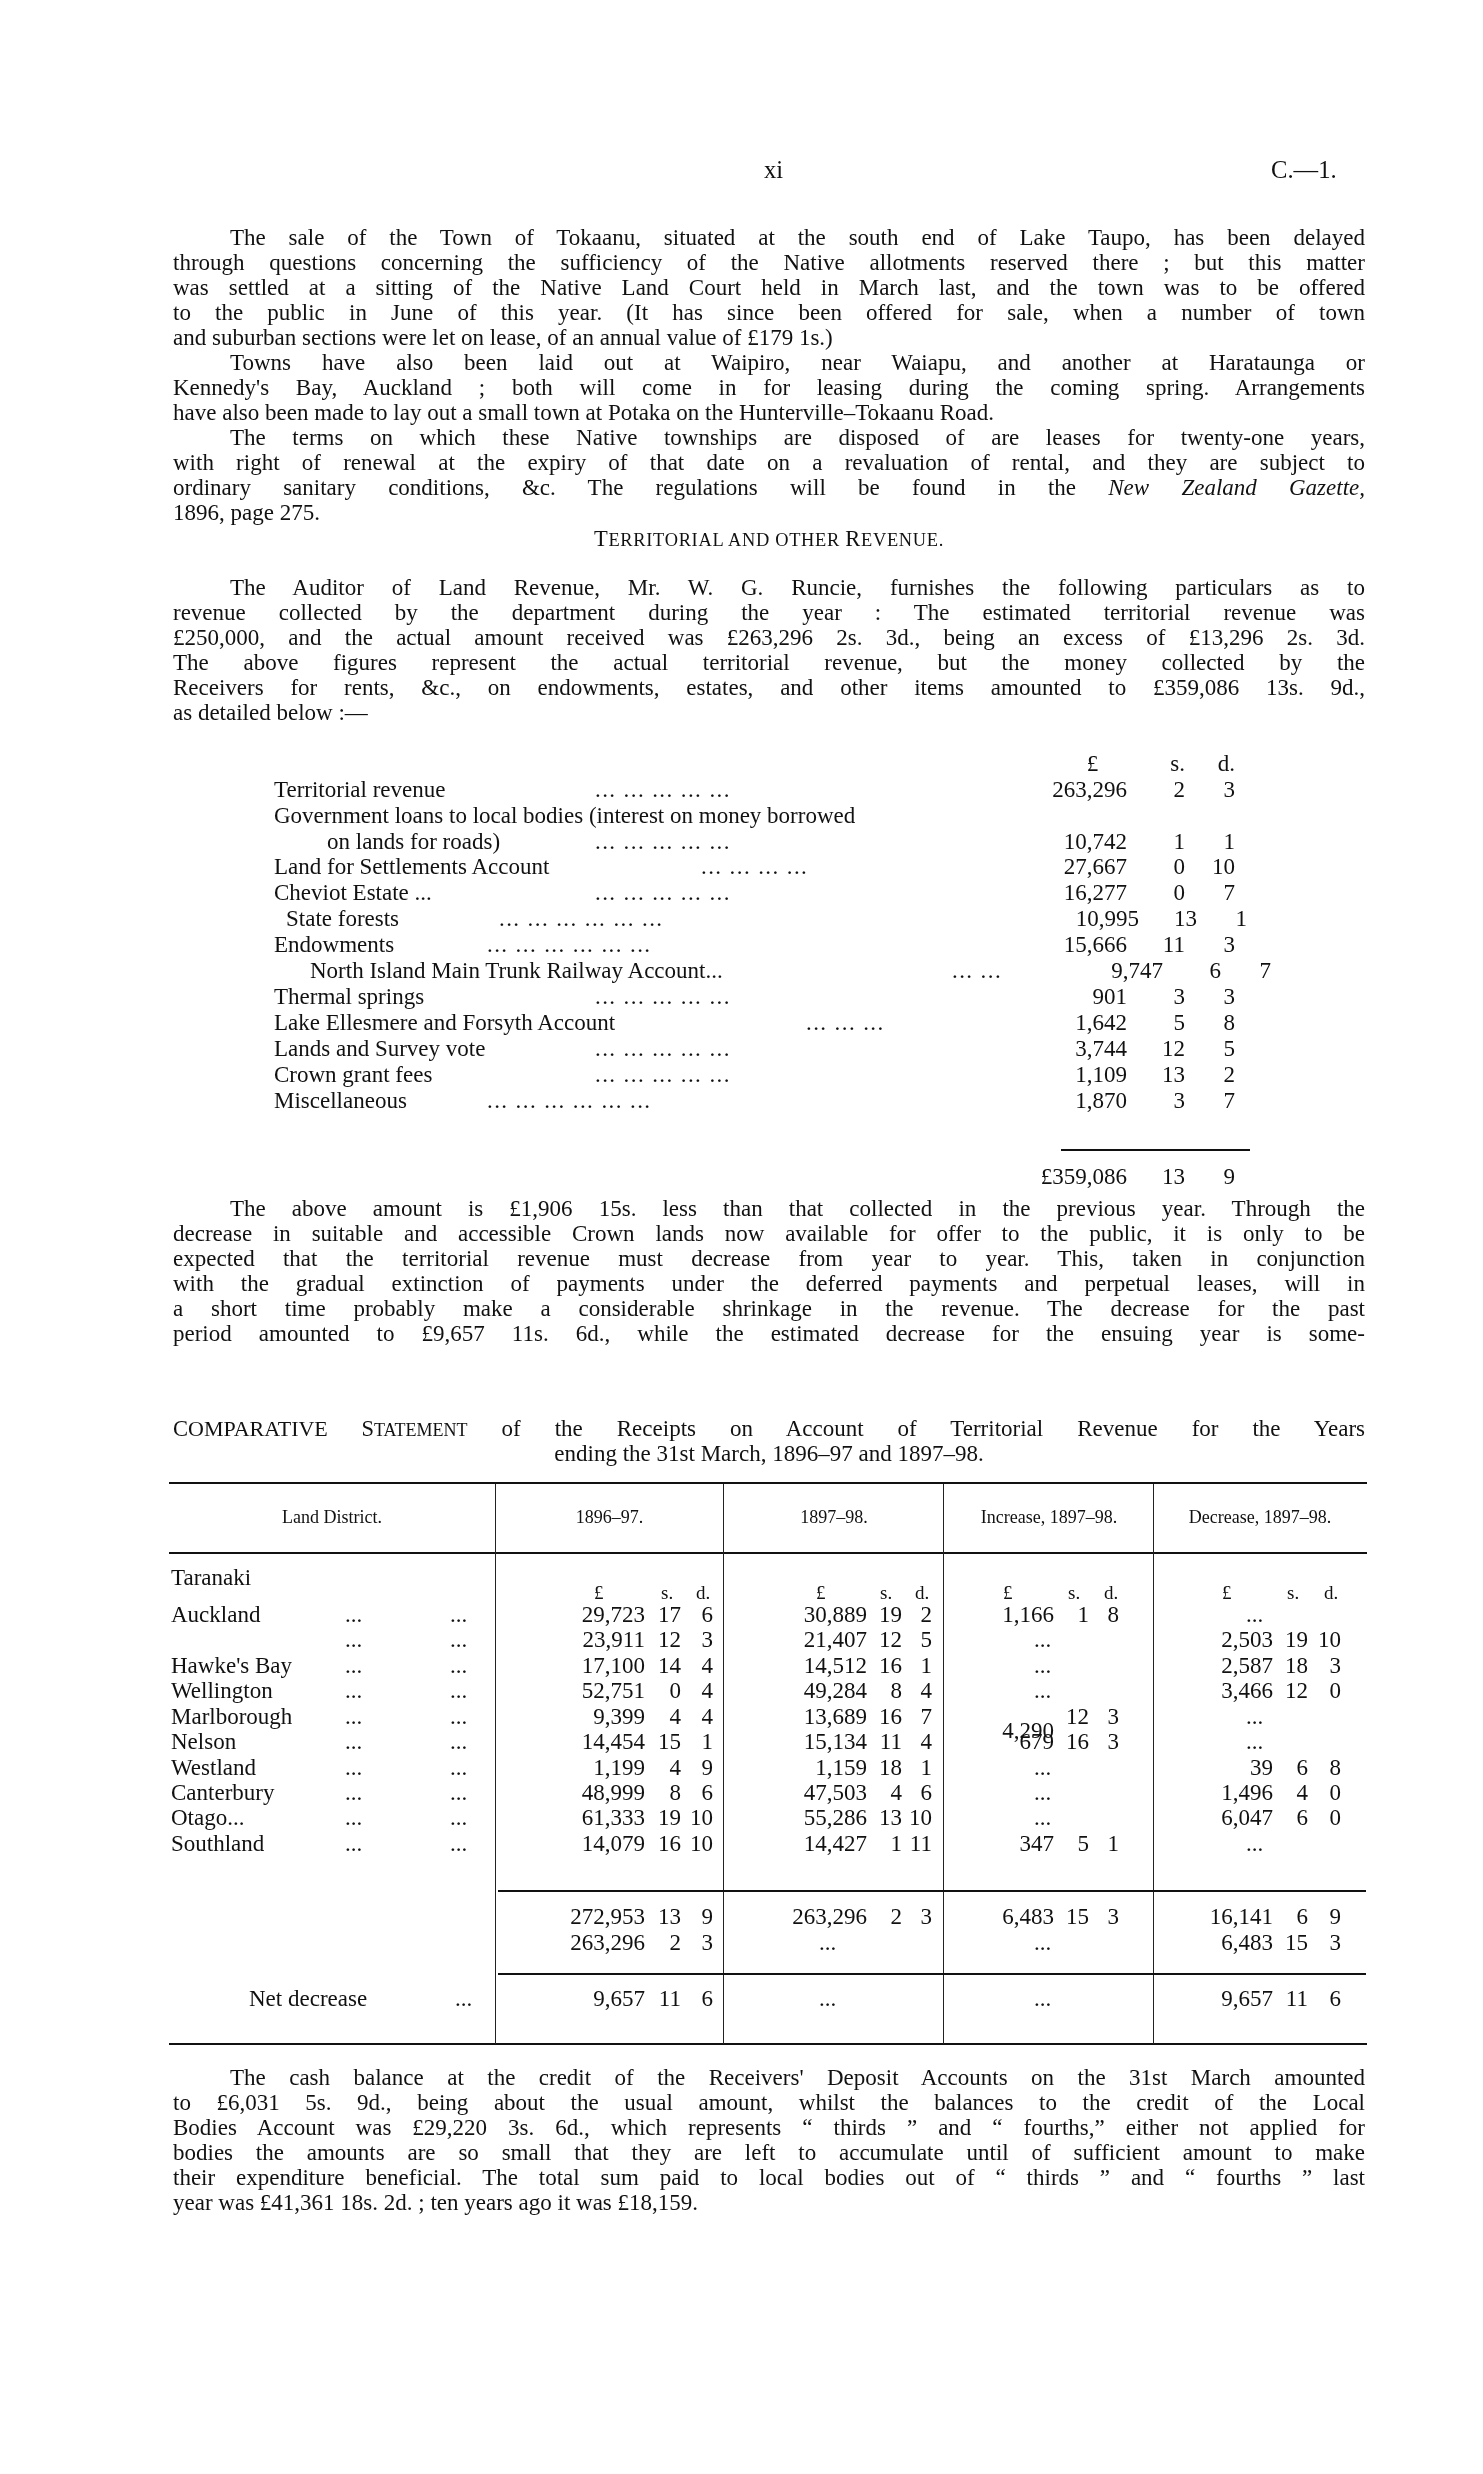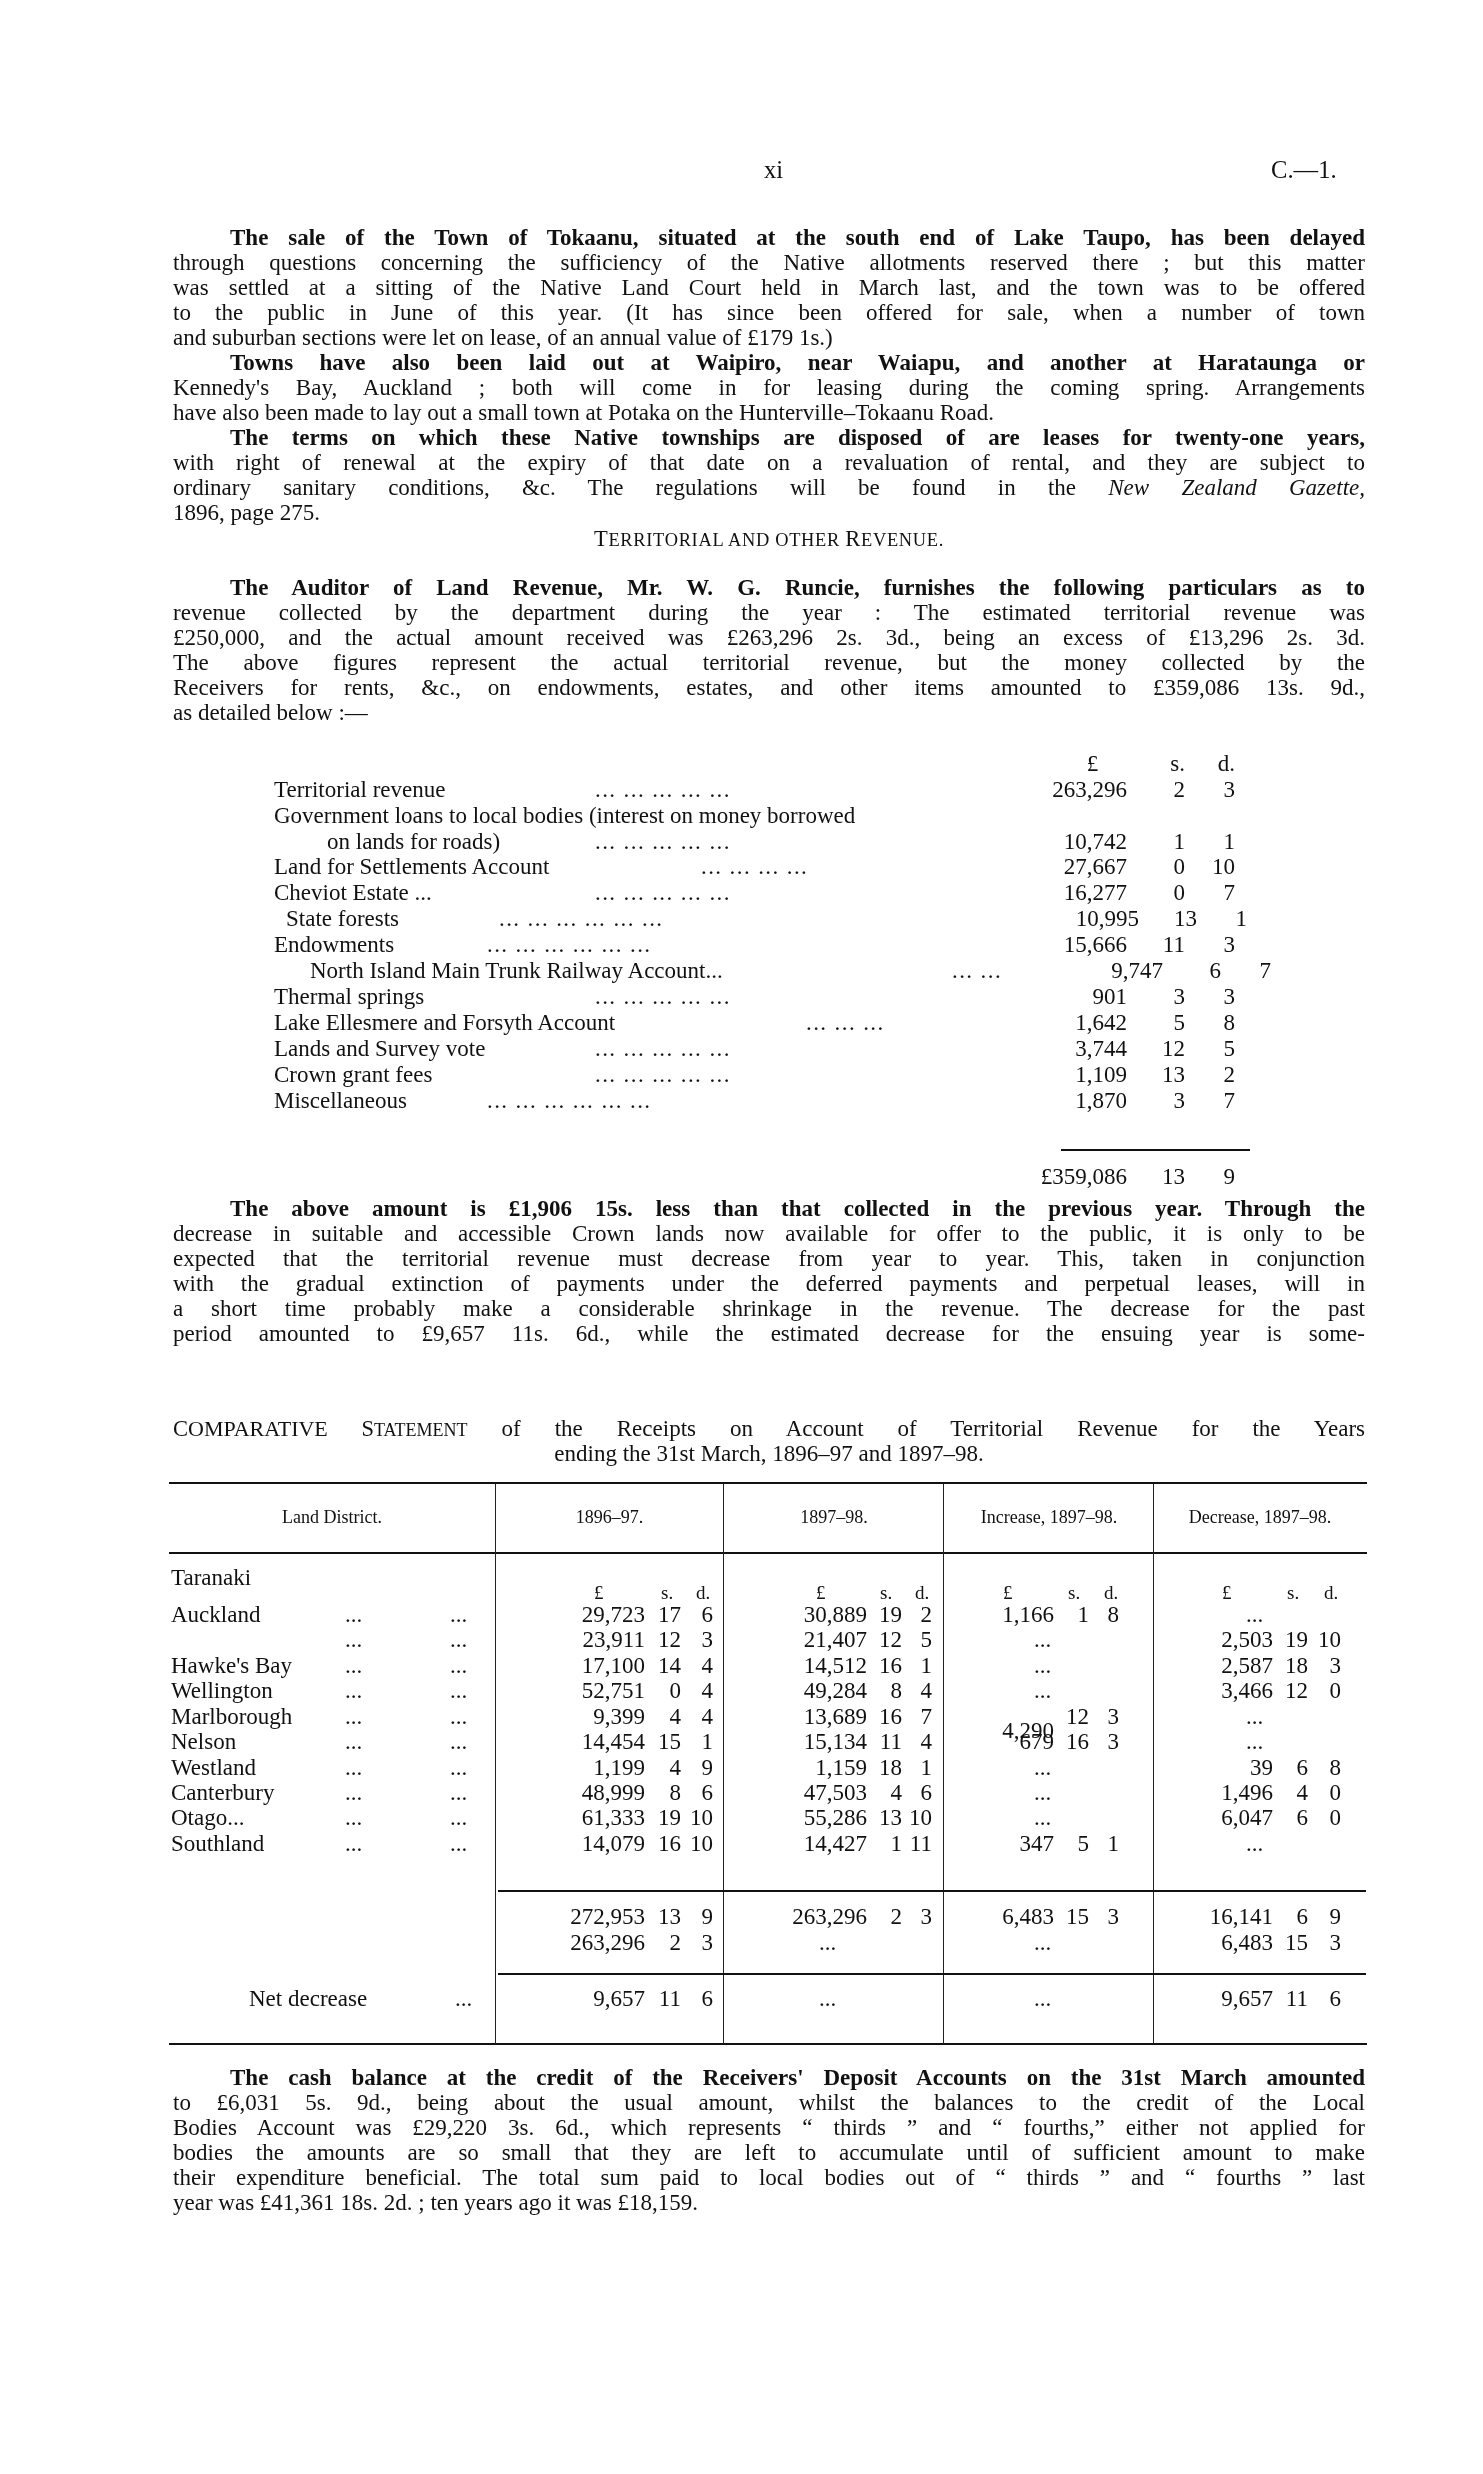--- a/index.html
+++ b/index.html
@@ -9,21 +9,21 @@
   }
   .abs { position: absolute; }
   .page-header { top: 156px; font-size: 24.6px; line-height: 27px; }
   .para {
     position: absolute; left: 173px; width: 1192px;
     font-size: 23px; line-height: 25px; text-align: justify;
     text-align-last: left;
   }
   .para .line { display: block; text-align: justify; text-align-last: justify; white-space: nowrap; overflow: visible; height: 25px; }
   .para .line.last { text-align-last: left; }
-  .para .line.indent { padding-left: 57px; font-weight: bold; }
+  .para .line.indent { padding-left: 57px; }
   .para i { font-style: italic; }
   .section-title {
     position: absolute; left: 173px; width: 1192px; text-align: center;
     font-size: 18.4px; line-height: 25px; letter-spacing: 0.7px;
   }
   .sc-big { font-size: 22.5px; }
 
   
   .rev-row { position: absolute; left: 274px; width: 976px; height: 26px; font-size: 23px; line-height: 26px; white-space: nowrap; }
   .rev-label { position: absolute; left: 0; }

